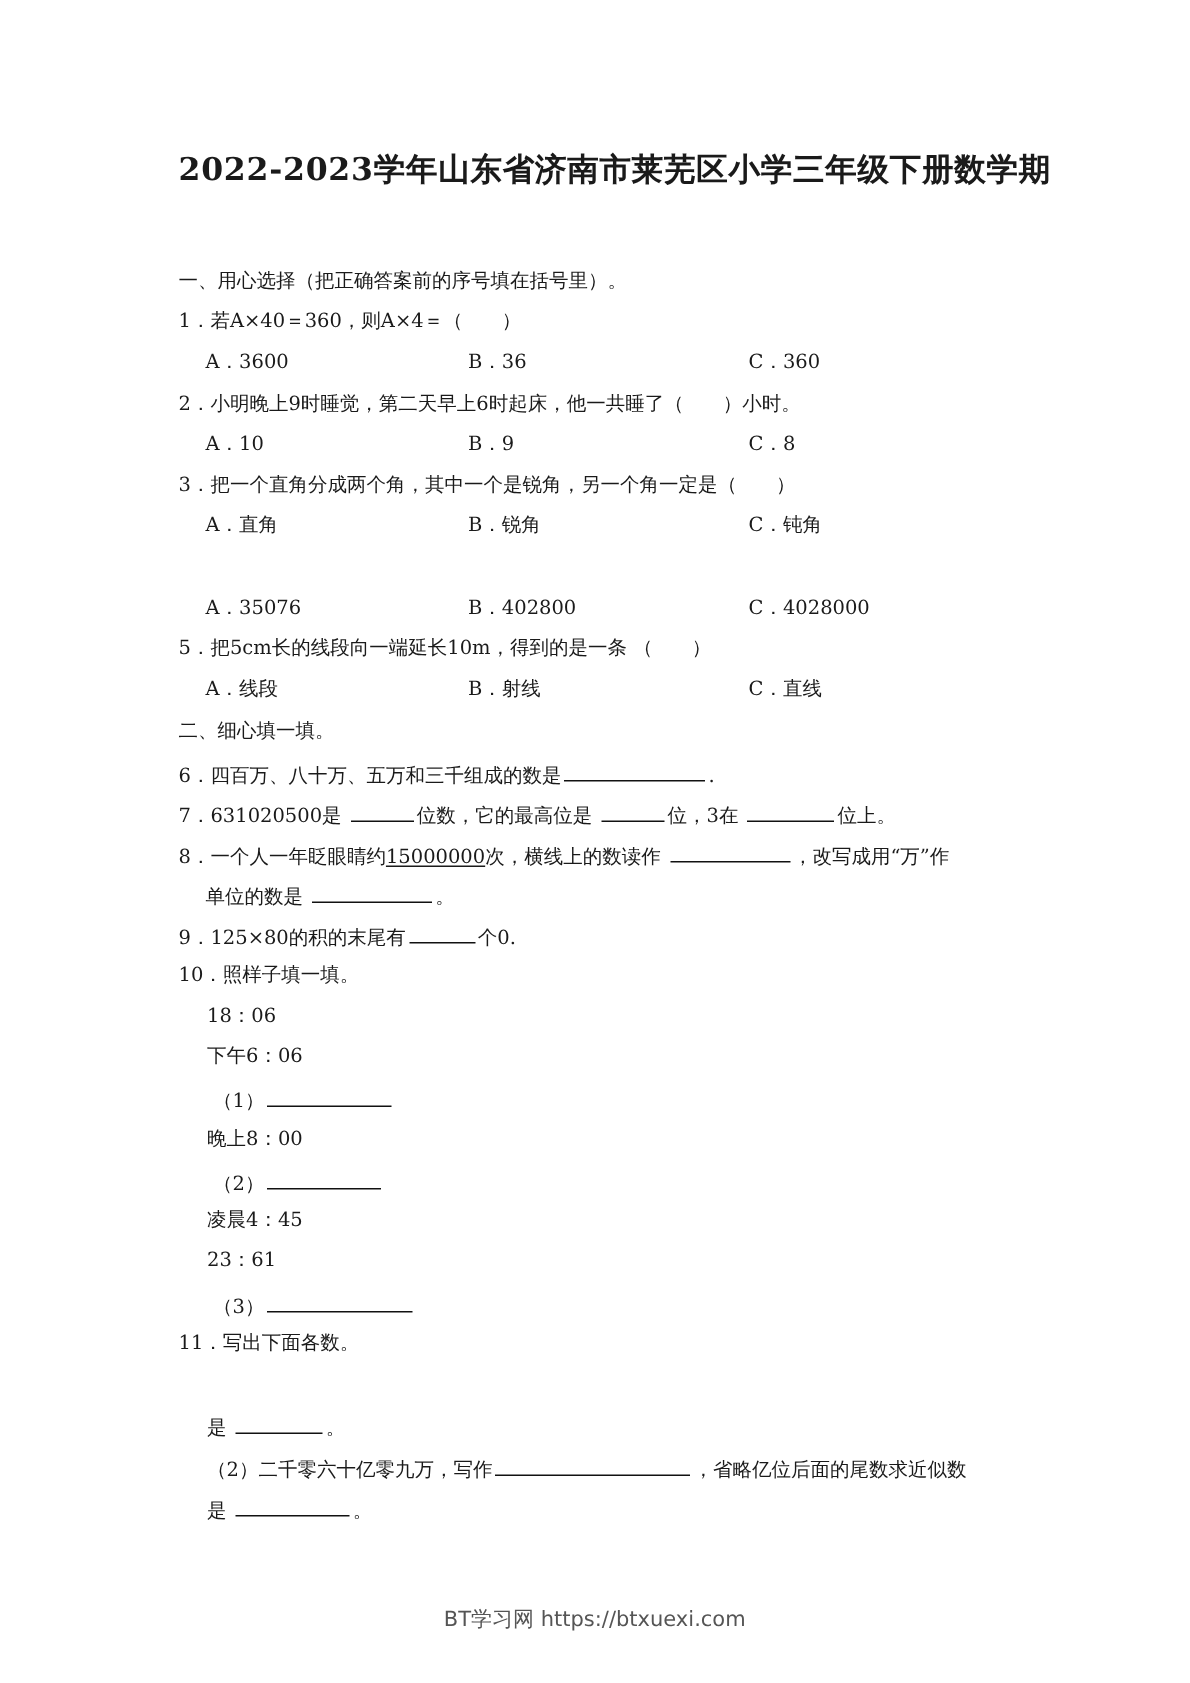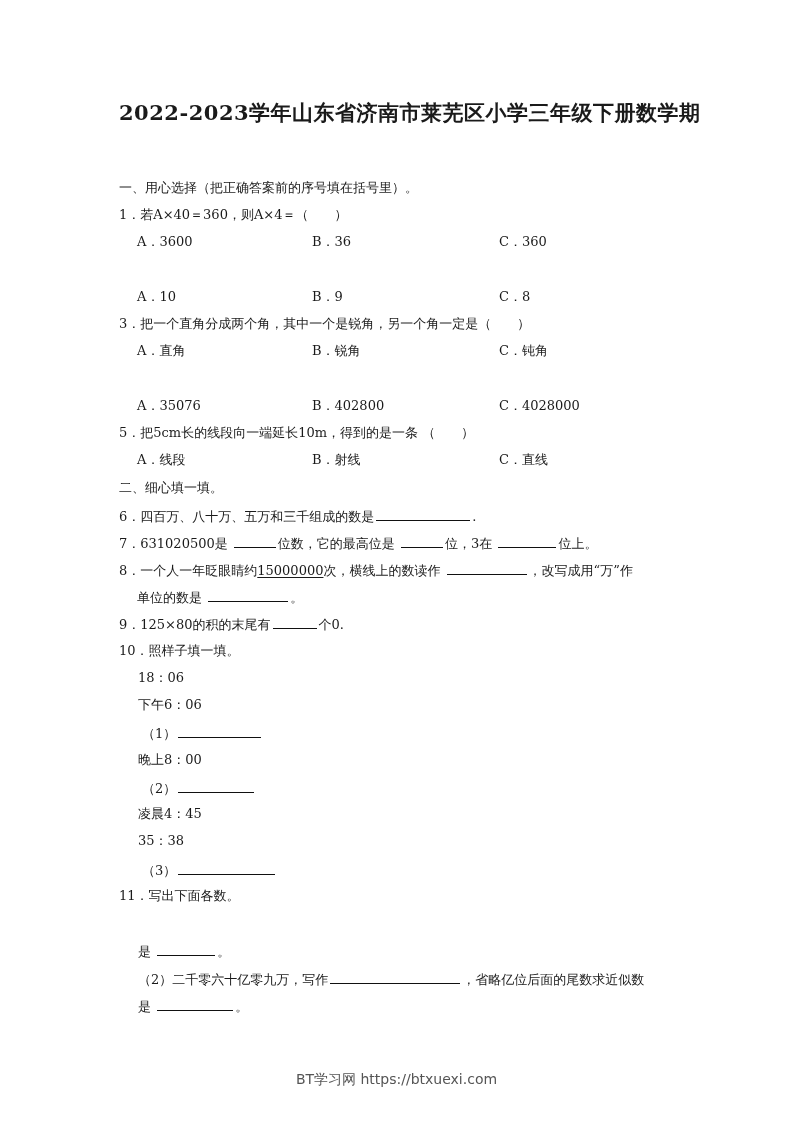--- a/index.html
+++ b/index.html
@@ -21,20 +21,21 @@
 
   <div class="title" style="top:99px">2022-2023学年山东省济南市莱芜区小学三年级下册数学期</div>
 
   <div class="line" style="left:119px;top:180px">一、用心选择（把正确答案前的序号填在括号里）。</div>
 
   <div class="line" style="left:119px;top:207px">1．若A×40＝360，则A×4＝（　　）</div>
   <div class="opt" style="left:137px;top:234px">A．3600</div>
   <div class="opt" style="left:312px;top:234px">B．36</div>
   <div class="opt" style="left:499px;top:234px">C．360</div>
 
+  <div class="line" style="left:119px;top:262px">2．小明晚上9时睡觉，第二天早上6时起床，他一共睡了（　　）小时。</div>
   <div class="opt" style="left:137px;top:289px">A．10</div>
   <div class="opt" style="left:312px;top:289px">B．9</div>
   <div class="opt" style="left:499px;top:289px">C．8</div>
 
   <div class="line" style="left:119px;top:316px">3．把一个直角分成两个角，其中一个是锐角，另一个角一定是（　　）</div>
   <div class="opt" style="left:137px;top:343px">A．直角</div>
   <div class="opt" style="left:312px;top:343px">B．锐角</div>
   <div class="opt" style="left:499px;top:343px">C．钝角</div>
 
   <div class="opt" style="left:137px;top:398px">A．35076</div>
@@ -71,21 +72,21 @@
   <div class="line" style="left:138px;top:670px">18：06</div>
   <div class="line" style="left:138px;top:697px">下午6：06</div>
   <div class="line" style="left:142px;top:724px">
     <span>（1）</span><span class="blank" style="width:83px"></span>
   </div>
   <div class="line" style="left:138px;top:752px">晚上8：00</div>
   <div class="line" style="left:142px;top:779px">
     <span>（2）</span><span class="blank" style="width:76px"></span>
   </div>
   <div class="line" style="left:138px;top:806px">凌晨4：45</div>
-  <div class="line" style="left:138px;top:833px">35：38</div>
+  <div class="line" style="left:138px;top:833px">23：61</div>
   <div class="line" style="left:142px;top:861px">
     <span>（3）</span><span class="blank" style="width:97px"></span>
   </div>
 
   <div class="line" style="left:119px;top:888px">11．写出下面各数。</div>
   <div class="line" style="left:138px;top:942px">
     <span>是 </span><span class="blank" style="width:58px"></span><span>。</span>
   </div>
   <div class="line" style="left:138px;top:970px">
     <span>（2）二千零六十亿零九万，写作</span><span class="blank" style="width:130px"></span><span>，省略亿位后面的尾数求近似数</span>

